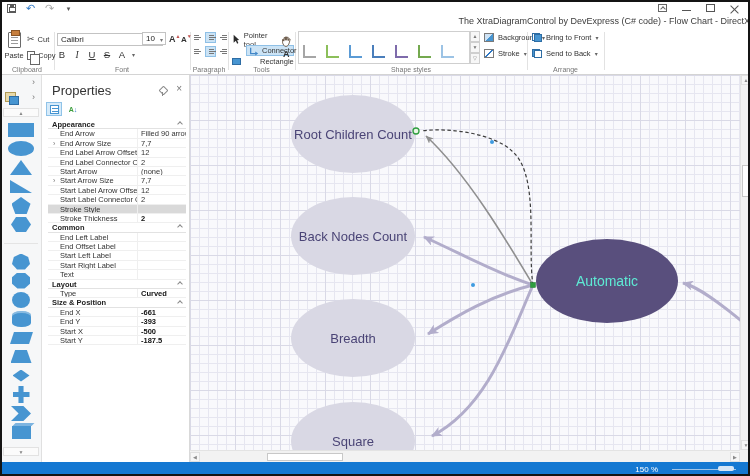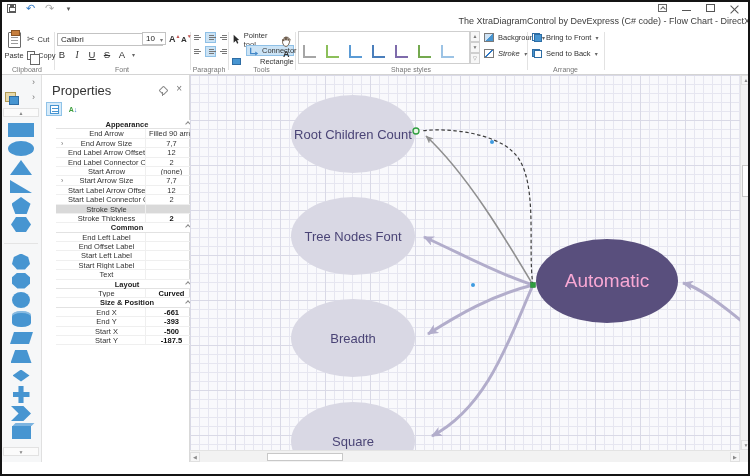--- a/index.html
+++ b/index.html
@@ -87,21 +87,21 @@
   .text-tool-btn{position:absolute;left:283px;top:20px;font-size:9px;color:#333;font-weight:bold;}
 
   .gallery{position:absolute;left:298px;top:2px;width:172px;height:33px;border:1px solid #cfcfcf;background:#fff;display:flex;align-items:center;padding-left:4px;gap:9px;}
   .swatch{width:14px;height:20px;display:flex;align-items:flex-end;}
   .swatch .lshape{width:13px;height:13px;border-left:2px solid;border-bottom:2px solid;}
   .gal-spin{position:absolute;left:470px;top:2px;width:10px;height:33px;display:flex;flex-direction:column;}
   .gal-spin div{flex:1;border:1px solid #cfcfcf;background:#f7f7f7;font-size:5px;color:#777;text-align:center;line-height:9px;}
 
   .style-row{position:absolute;display:flex;align-items:center;gap:4px;}
   .bg-row{left:484px;top:4px;}
-  .stroke-row{left:484px;top:20px;font-style:italic;}
+  .stroke-row{left:484px;top:20px;}
   .bgicon{width:10px;height:9px;border:1px solid #7a7a7a;background:linear-gradient(135deg,#cfe3f5 0 50%,#4795d1 50% 100%);}
   .strokeicon{width:10px;height:9px;border:1px solid #7a7a7a;background:linear-gradient(135deg,#fff 0 45%,#2f78c4 45% 55%,#fff 55% 100%);}
 
   .arr-row{position:absolute;display:flex;align-items:center;gap:4px;}
   .front-row{left:532px;top:4px;}
   .back-row{left:532px;top:20px;}
   .arricon{width:10px;height:9px;position:relative;}
   .arricon::before{content:"";position:absolute;left:0;top:0;width:6px;height:6px;border:1px solid #2e6da4;background:#fff;}
   .arricon::after{content:"";position:absolute;right:0;bottom:0;width:6px;height:6px;border:1px solid #2e6da4;background:#4795d1;}
   .arricon.back::before{background:#4795d1;}
@@ -146,21 +146,21 @@
   .props-pin::after{content:"";position:absolute;left:3px;top:5px;width:1px;height:4px;background:#8a8a8a;}
   .props-close{position:absolute;right:7px;top:8px;font-size:10px;color:#777;}
   .props-toolbar{position:absolute;left:4px;top:27px;display:flex;gap:3px;}
   .ptb-btn{width:16px;height:14px;display:flex;align-items:center;justify-content:center;}
   .ptb-btn.sel{background:#d6ebfa;border:1px solid #90c3e8;}
   .cat-icon{width:9px;height:9px;border:1px solid #4795d1;position:relative;background:#fff;}
   .cat-icon::after{content:"";position:absolute;left:1px;top:2px;width:6px;height:1px;background:#4795d1;box-shadow:0 3px 0 #4795d1;}
   .sort-icon{font-size:7px;line-height:7px;}
   .sort-icon b{color:#2f78c4;font-weight:normal;}
   .sort-icon i{color:#3e9e3e;font-style:normal;font-weight:bold;}
-  .pgrid{position:absolute;left:14px;top:45px;width:138px;text-align:center;}
+  .pgrid{position:absolute;left:6px;top:45px;width:138px;}
   .psec{height:9.4px;line-height:9.2px;font-size:7.5px;font-weight:bold;color:#222;border-bottom:1px solid #e2e2e2;position:relative;padding-left:4px;background:#fff;}
   .psec .chev{position:absolute;right:4px;top:2.2px;width:4px;height:4px;border-left:1px solid #888;border-top:1px solid #888;transform:rotate(45deg);}
   .prow{height:9.4px;line-height:9.2px;font-size:7.5px;color:#333;border-bottom:1px solid #efefef;display:flex;position:relative;}
   .prow .pname{width:89px;padding-left:12px;overflow:hidden;white-space:nowrap;position:relative;}
   .prow .pname .exp{position:absolute;left:5px;top:0;font-size:7px;color:#777;}
   .prow .pval{width:49px;padding-left:3px;border-left:1px solid #efefef;overflow:hidden;white-space:nowrap;}
   .prow .pval.bold{font-weight:bold;color:#111;}
   .prow.sel{background:#d9d9d9;}
 
   
@@ -168,21 +168,21 @@
     background-image:
       linear-gradient(#d9d9e6 1px,transparent 1px),
       linear-gradient(90deg,#d9d9e6 1px,transparent 1px),
       linear-gradient(#e6e6f0 1px,transparent 1px),
       linear-gradient(90deg,#e6e6f0 1px,transparent 1px);
     background-size:45px 45px,45px 45px,9px 9px,9px 9px;overflow:hidden;padding-left:28px;}
   .node{position:absolute;border-radius:50%;display:flex;align-items:center;justify-content:center;}
   .node.light{background:#d9d8e4;}
   .node.light .nlabel{color:#4a4476;font-size:13px;white-space:nowrap;}
   .node.dark{background:#594f7d;}
-  .node.dark .nlabel{color:#f9a8d4;font-size:19px;white-space:nowrap;}
+  .node.dark .nlabel{color:#5eead4;font-size:14px;white-space:nowrap;}
   .connectors{position:absolute;left:0;top:0;pointer-events:none;}
   .lav{stroke:#b2adcb;stroke-width:3;fill:none;}
   .grayline{stroke:#8f8f8f;stroke-width:1.6;fill:none;}
   .dashline{stroke:#3c3c3c;stroke-width:1.2;stroke-dasharray:3.5 2.5;fill:none;}
   .vscroll{position:absolute;right:0;top:0;bottom:12px;width:10px;background:#f2f2f2;border-left:1px solid #e3e3e3;}
   .vscroll .arr{position:absolute;left:0;width:10px;height:10px;background:#f6f6f6;border:1px solid #e0e0e0;font-size:5px;color:#8a8a8a;text-align:center;line-height:9px;}
   .vscroll .arr.up{top:0;}
   .vscroll .arr.dn{bottom:0;}
   .vscroll .thumb{position:absolute;left:1px;top:90px;width:8px;height:32px;background:#fff;border:1px solid #c8c8c8;}
   .hscroll{position:absolute;left:0;right:10px;bottom:0;height:12px;background:#f2f2f2;border-top:1px solid #e3e3e3;}
@@ -547,21 +547,21 @@
         </div>
       </div>
   </div>
 
   <div class="canvas">
     <div id="nodes">
         <div class="node light" style="left: 101px; top: 20px; width: 124px; height: 78px;">
           <span class="nlabel">Root Children Count</span>
         </div>
         <div class="node light" style="left: 101px; top: 122px; width: 124px; height: 78px;">
-          <span class="nlabel">Tree Nodes Font</span>
+          <span class="nlabel">Back Nodes Count</span>
         </div>
         <div class="node light" style="left: 101px; top: 224px; width: 124px; height: 78px;">
           <span class="nlabel">Breadth</span>
         </div>
         <div class="node light" style="left: 101px; top: 327px; width: 124px; height: 78px;">
           <span class="nlabel">Square</span>
         </div>
         <div class="node dark" style="left: 346px; top: 164px; width: 142px; height: 84px;">
           <span class="nlabel">Automatic</span>
         </div>
@@ -592,15 +592,20 @@
       <div class="arr dn">▼</div>
     </div>
     <div class="hscroll">
       <div class="arr lf">◀</div>
       <div class="thumb"></div>
       <div class="arr rt">▶</div>
     </div>
     <div class="sb-corner"></div>
   </div>
 
+  <div class="statusbar">
+    <span class="zoom-label">150 %</span>
+    <span class="zoom-slider"></span>
+    <span class="zoom-thumb"></span>
+  </div>
 
   <div class="frame"></div>
 </div>
 
 </body></html>

